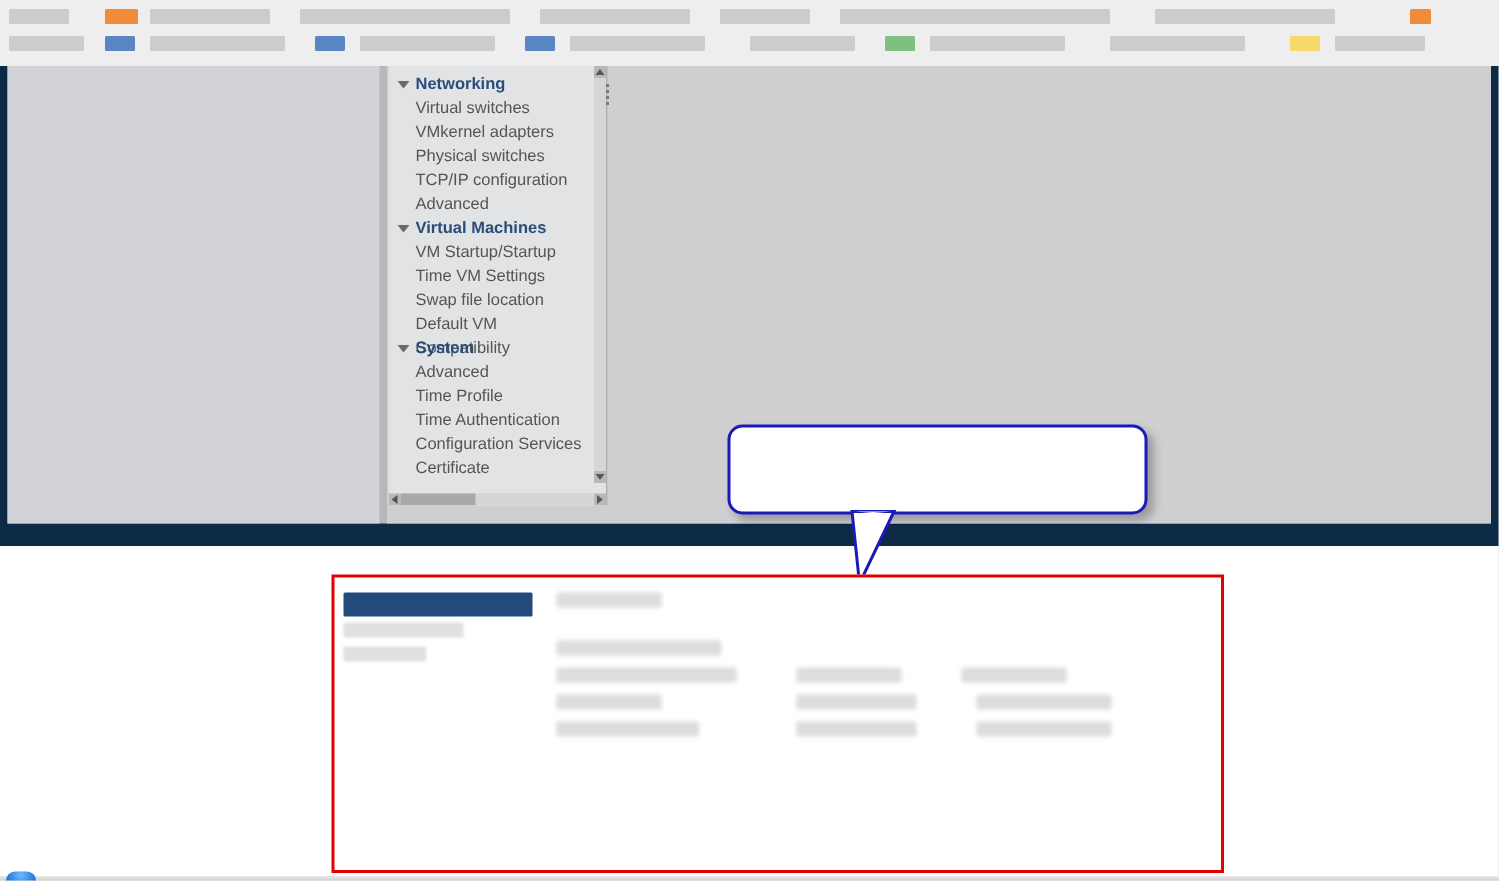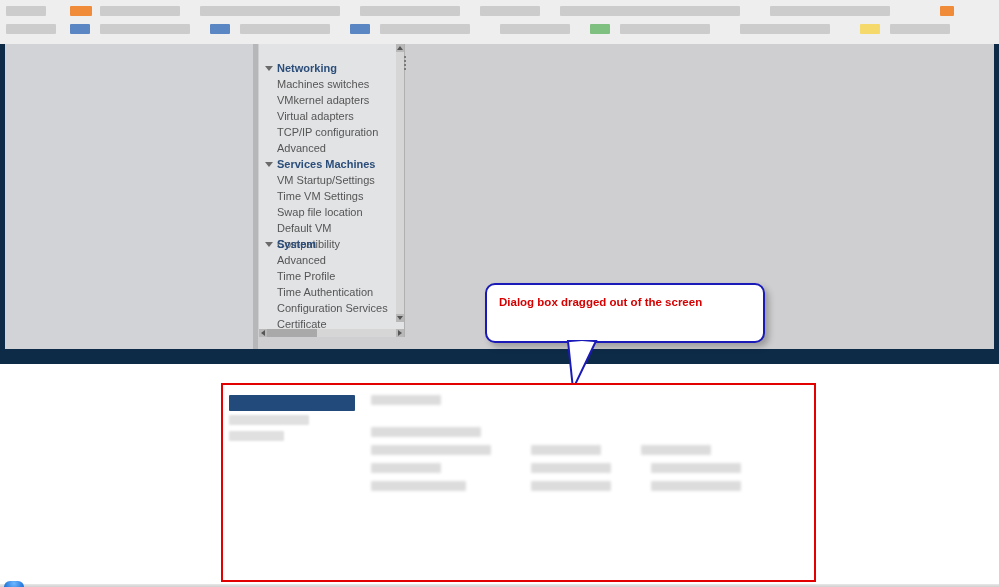--- a/index.html
+++ b/index.html
@@ -10,21 +10,21 @@
   .green{background:#7fbf7f!important}
   .yellow{background:#f6d96b!important}
 
   .app-bg{position:absolute;left:0;top:44px;width:999px;height:320px;background:#0d2a47}
   .gray-overlay{position:absolute;left:5px;top:44px;width:989px;height:305px;background:#bcbcbc;opacity:.97}
 
   .left-panel{position:absolute;left:5px;top:44px;width:248px;height:305px;background:#d1d3d6}
   .mid-panel{position:absolute;left:258px;top:44px;width:736px;height:305px;background:#cfced0}
 
   .tree{position:absolute;left:259px;top:44px;width:145px;height:293px;background:#e2e3e5;border-right:1px solid #b0b0b0;overflow:hidden}
-  .tree-inner{position:absolute;left:0;top:16px;width:138px;height:100%}
+  .tree-inner{position:absolute;left:0;top:4px;width:138px;height:100%}
   .grp{display:flex;align-items:center;height:16px;padding-left:6px;font-weight:bold;color:#2a4d7a;cursor:pointer}
   .grp .arr{width:0;height:0;border-left:4px solid transparent;border-right:4px solid transparent;border-top:5px solid #6a6a6a;margin-right:4px}
   .leaf{height:16px;line-height:16px;padding-left:18px;color:#555;cursor:pointer}
 
   .tree-vscroll{position:absolute;right:0;top:0;width:8px;height:278px;background:#d6d6d6}
   .tree-vscroll .up,.tree-vscroll .dn{height:8px;background:#b8b8b8;display:flex;align-items:center;justify-content:center;cursor:pointer}
   .tree-vscroll .mid{position:absolute;top:14px;width:8px;height:210px;background:#d6d6d6}
   .tree-vscroll .dn{position:absolute;bottom:0;width:8px}
   .tree-vscroll .tri-up{width:0;height:0;border-left:3px solid transparent;border-right:3px solid transparent;border-bottom:4px solid #555}
   .tree-vscroll .tri-dn{width:0;height:0;border-left:3px solid transparent;border-right:3px solid transparent;border-top:4px solid #555}
@@ -91,31 +91,31 @@
 <div class="left-panel"></div>
 <div class="mid-panel"></div>
 
 <div class="tree">
   <div class="tree-inner">
 
     <div class="grp">
       <span class="arr"></span>
       <span>Networking</span>
     </div>
-    <div class="leaf">Machines switches</div>
+    <div class="leaf">Virtual switches</div>
     <div class="leaf">VMkernel adapters</div>
-    <div class="leaf">Virtual adapters</div>
+    <div class="leaf">Physical switches</div>
     <div class="leaf">TCP/IP configuration</div>
     <div class="leaf">Advanced</div>
 
     <div class="grp">
       <span class="arr"></span>
-      <span>Services Machines</span>
+      <span>Virtual Machines</span>
     </div>
-    <div class="leaf">VM Startup/Settings</div>
+    <div class="leaf">VM Startup/Startup</div>
     <div class="leaf">Time VM Settings</div>
     <div class="leaf">Swap file location</div>
     <div class="leaf">Default VM Compatibility</div>
 
     <div class="grp">
       <span class="arr"></span>
       <span>System</span>
     </div>
     <div class="leaf">Advanced</div>
     <div class="leaf">Time Profile</div>
@@ -146,21 +146,20 @@
 </div>
 
 <div class="grip">
   <div></div>
     <div></div>
     <div></div>
     <div></div>
 </div>
 
 <div class="callout">
-  <div class="callout-text">Dialog box dragged out of the screen</div>
 </div>
 <div class="callout-tail">
   <svg width="40" height="48">
     <polygon points="0,0 28,0 5,48" fill="#fff" stroke="#1a1ab8" stroke-width="2"></polygon>
     <polygon points="2,0 26,0 14,1" fill="#fff"></polygon>
   </svg>
 </div>
 
 <div class="dialog">
   <div class="dlg-side">

